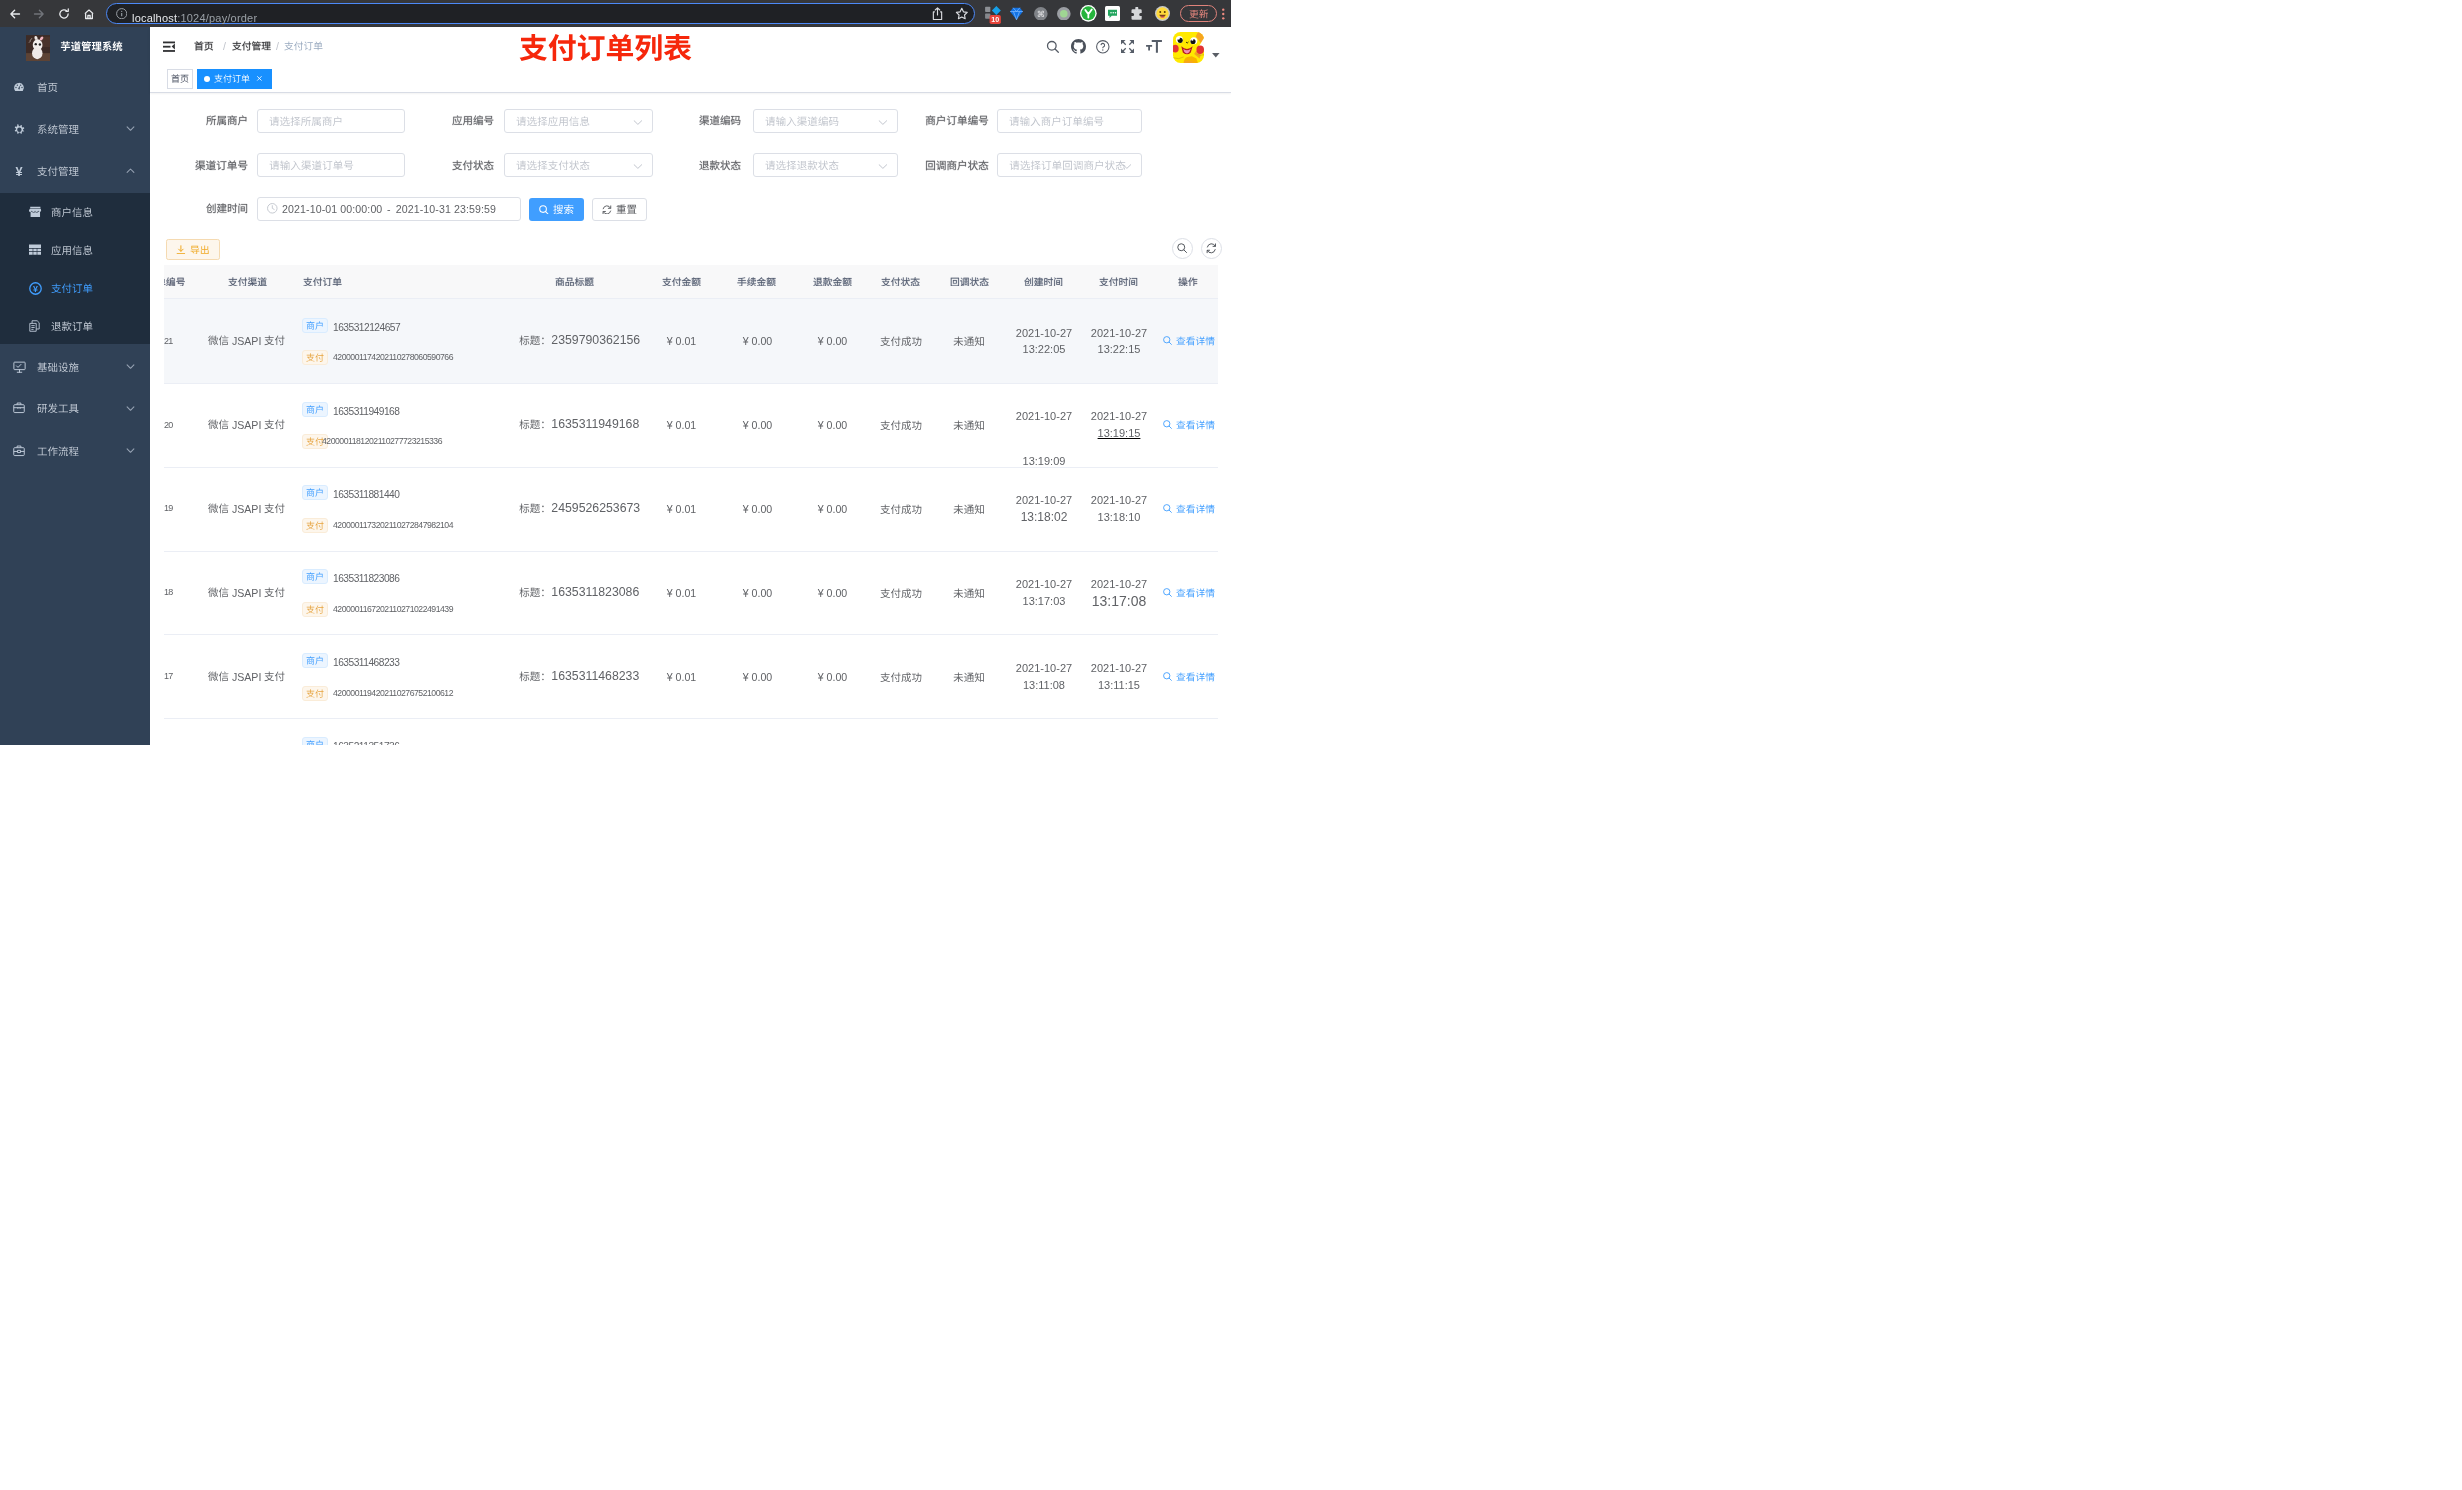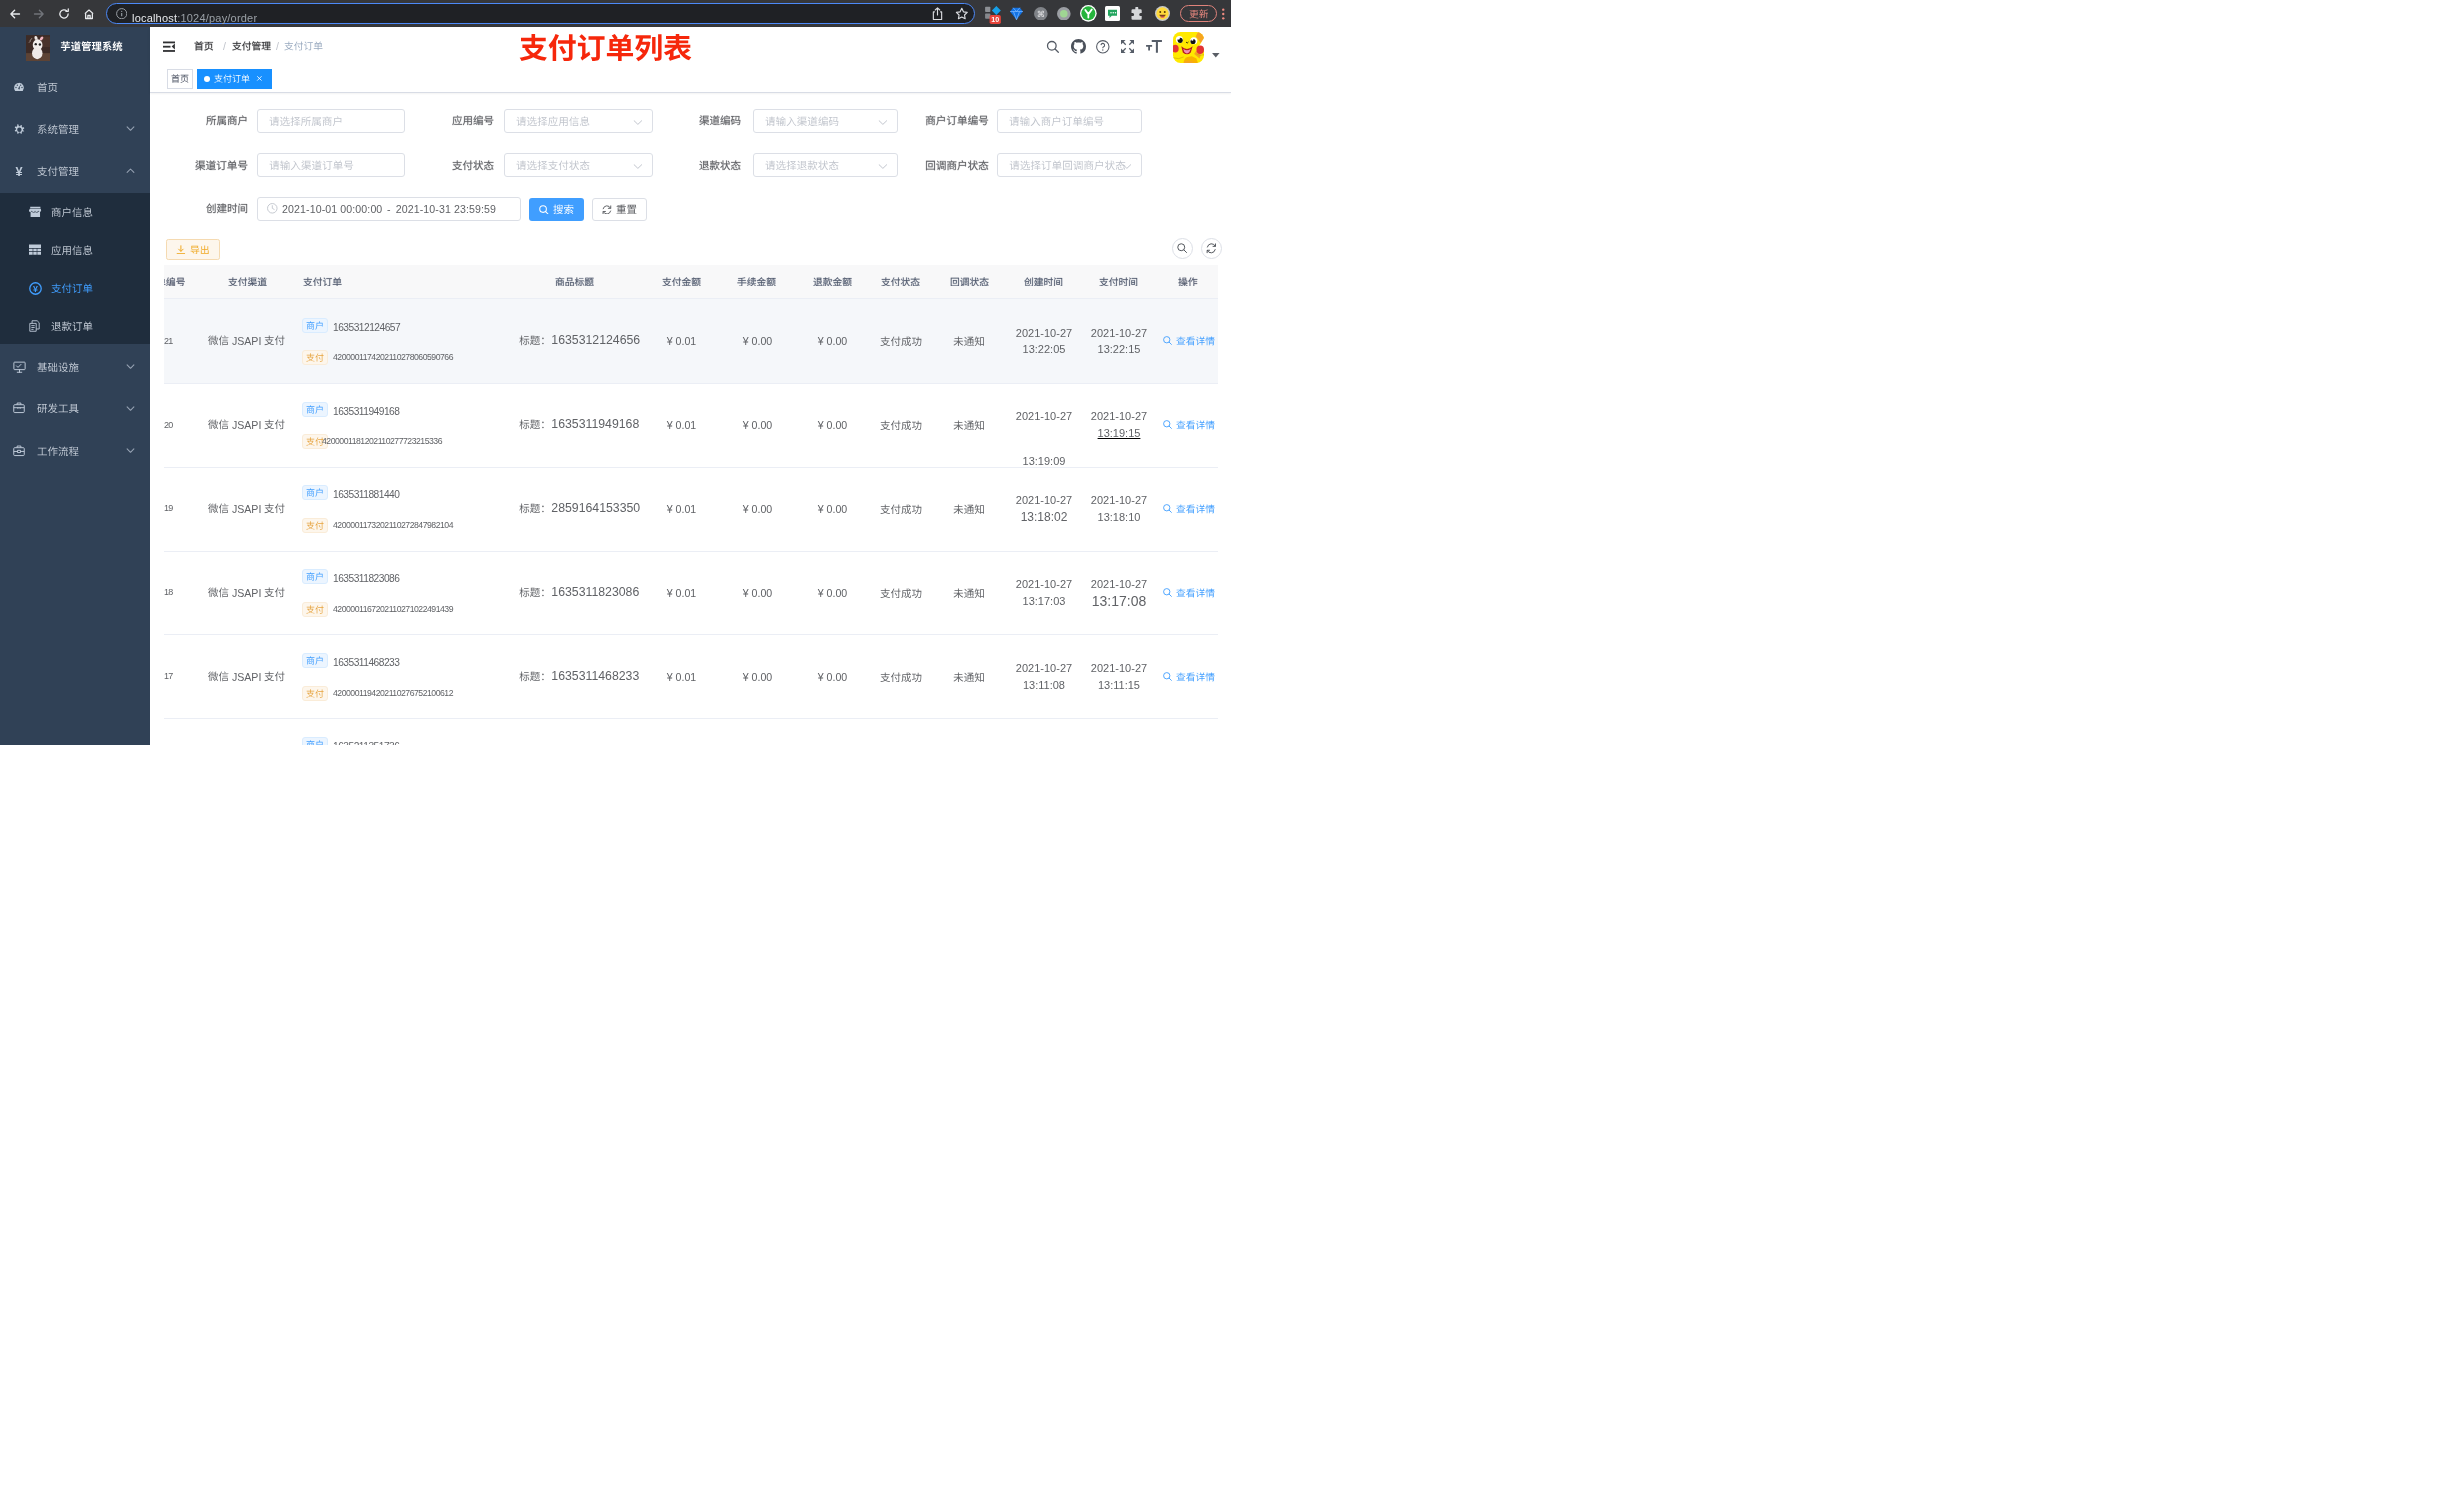--- a/index.html
+++ b/index.html
@@ -855,21 +855,21 @@
       <use href="#r4ed8" x="1000"></use>
     </svg>
   </div>
 <div style="position:absolute;left:333px;top:352px;height:10.6px;display:flex;align-items:center;font-size:8.7px;letter-spacing:-0.5px;color:#606266">4200001174202110278060590766</div>
 <div style="position:absolute;left:519px;top:332px;height:16.7px;display:flex;align-items:center;">
     <svg class="cj" width="32" height="10.6" viewBox="0 0 3000 1000" style="fill:#606266;">
       <use href="#r6807"></use>
       <use href="#r9898" x="1000"></use>
       <use href="#rff1a" x="2000"></use>
     </svg>
-    <span style="font-size:12.3px;color:#606266;margin-left:0.3px">1635312124656</span>
+    <span style="font-size:12.3px;color:#606266;margin-left:0.3px">2359790362156</span>
   </div>
 <div style="position:absolute;left:655px;top:334px;width:53px;height:13.6px;display:flex;align-items:center;justify-content:center;">
     <span style="font-size:10.6px;color:#606266">¥ 0.01</span>
   </div>
 <div style="position:absolute;left:731px;top:334px;width:53px;height:13.6px;display:flex;align-items:center;justify-content:center;">
     <span style="font-size:10.6px;color:#606266">¥ 0.00</span>
   </div>
 <div style="position:absolute;left:806px;top:334px;width:53px;height:13.6px;display:flex;align-items:center;justify-content:center;">
     <span style="font-size:10.6px;color:#606266">¥ 0.00</span>
   </div>
@@ -1025,21 +1025,21 @@
       <use href="#r4ed8" x="1000"></use>
     </svg>
   </div>
 <div style="position:absolute;left:333px;top:520px;height:10.6px;display:flex;align-items:center;font-size:8.7px;letter-spacing:-0.5px;color:#606266">4200001173202110272847982104</div>
 <div style="position:absolute;left:519px;top:500px;height:16.7px;display:flex;align-items:center;">
     <svg class="cj" width="32" height="10.6" viewBox="0 0 3000 1000" style="fill:#606266;">
       <use href="#r6807"></use>
       <use href="#r9898" x="1000"></use>
       <use href="#rff1a" x="2000"></use>
     </svg>
-    <span style="font-size:12.3px;color:#606266;margin-left:0.3px">2859164153350</span>
+    <span style="font-size:12.3px;color:#606266;margin-left:0.3px">2459526253673</span>
   </div>
 <div style="position:absolute;left:655px;top:502px;width:53px;height:13.6px;display:flex;align-items:center;justify-content:center;">
     <span style="font-size:10.6px;color:#606266">¥ 0.01</span>
   </div>
 <div style="position:absolute;left:731px;top:502px;width:53px;height:13.6px;display:flex;align-items:center;justify-content:center;">
     <span style="font-size:10.6px;color:#606266">¥ 0.00</span>
   </div>
 <div style="position:absolute;left:806px;top:502px;width:53px;height:13.6px;display:flex;align-items:center;justify-content:center;">
     <span style="font-size:10.6px;color:#606266">¥ 0.00</span>
   </div>

